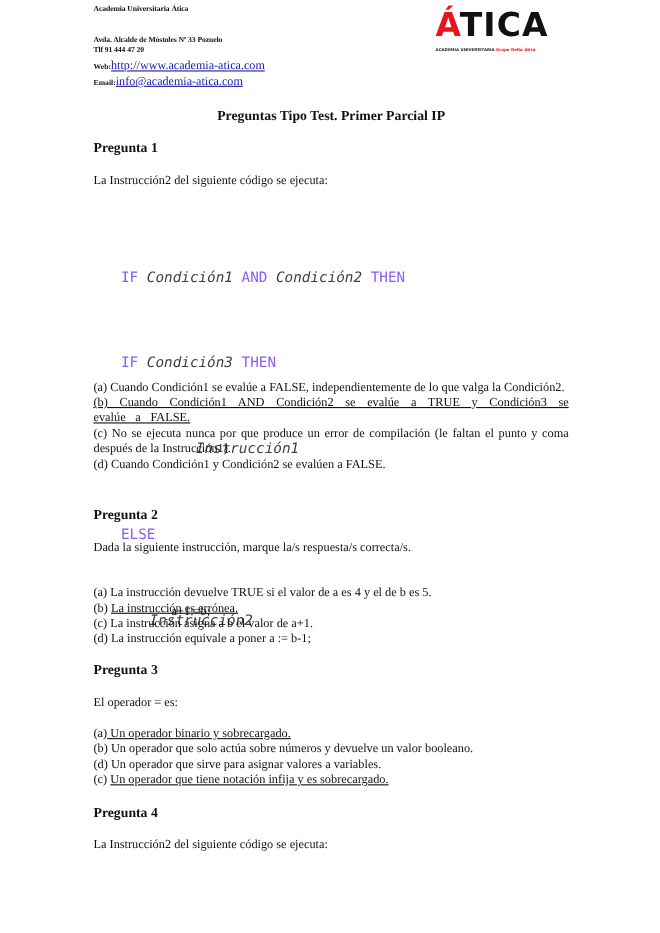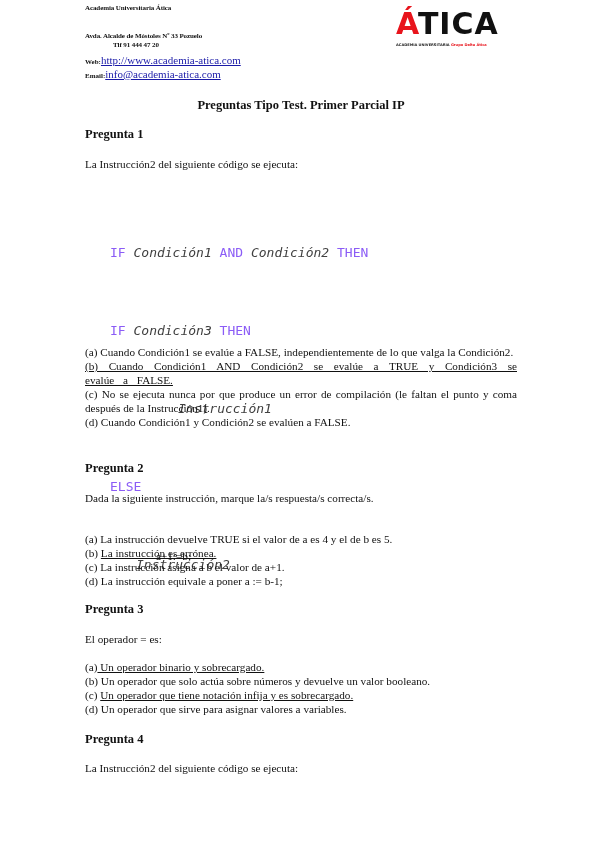--- a/index.html
+++ b/index.html
@@ -17,21 +17,21 @@
     .code { font-family: "DejaVu Sans Mono", "Liberation Mono", monospace; font-size: 13px; color: #555; line-height: 26px; }
     .code .kw { color: #8b5cf6; }
     .code .it { font-style: italic; color: #404040; }
     .logo-word { font-family: "DejaVu Sans", "Liberation Sans", sans-serif; font-weight: bold; font-size: 30px; letter-spacing: 1px; }
   </style>
 </head>
 <body>
 
 <div class="abs hdr-small" style="left:85px; top:4px;">Academia Universitaria Ática</div>
 <div class="abs hdr-small" style="left:85px; top:32px;">Avda. Alcalde de Móstoles Nº 33 Pozuelo</div>
-<div class="abs hdr-small" style="left:85px; top:41px;margin-left:28px;">Tlf 91 444 47 20</div>
+<div class="abs hdr-small" style="left:85px; top:41px;">Tlf 91 444 47 20</div>
 <div class="abs" style="left:85px; top:50px; white-space:nowrap;">
   <span class="hdr-link-label">Web:</span><span class="hdr-link">http://www.academia-atica.com</span>
 </div>
 <div class="abs" style="left:85px; top:64px; white-space:nowrap;">
   <span class="hdr-link-label">Email:</span><span class="hdr-link">info@academia-atica.com</span>
 </div>
 
 <div class="abs" style="left:396px; top:6px; width:110px; height:44px;">
   <div class="logo-word" style="position:absolute; left:0; top:2px; line-height:32px; white-space:nowrap;">
     <span style="color:#e8141c;">Á</span><span style="color:#111;">TICA</span>
@@ -72,18 +72,18 @@
   <div><span>(c)</span> <span>La instrucción asigna a b el valor de a+1.</span></div>
   <div><span>(d)</span> <span>La instrucción equivale a poner a := b-1;</span></div>
 </div>
 
 <div class="abs qhead" style="left:85px; top:602px;">Pregunta 3</div>
 <div class="abs p" style="left:85px; top:632px;">El operador = es:</div>
 
 <div class="abs p" style="left:85px; top:660px; width:432px;">
   <div><span>(a)</span><span class="u"> Un operador binario y sobrecargado.</span></div>
   <div><span>(b)</span> <span>Un operador que solo actúa sobre números y devuelve un valor booleano.</span></div>
+  <div><span>(d)</span> <span>Un operador que sirve para asignar valores a variables.</span></div>
   <div><span>(c)</span> <span class="u">Un operador que tiene notación infija y es sobrecargado.</span></div>
-  <div><span>(d)</span> <span>Un operador que sirve para asignar valores a variables.</span></div>
 </div>
 
 <div class="abs qhead" style="left:85px; top:732px;">Pregunta 4</div>
 <div class="abs p" style="left:85px; top:761px;">La Instrucción2 del siguiente código se ejecuta:</div>
 
 </body></html>

